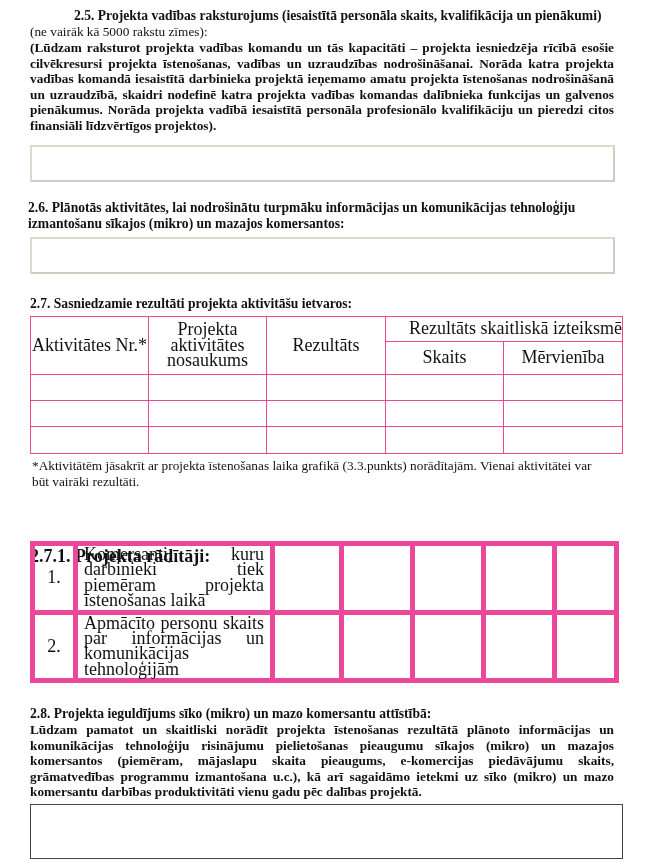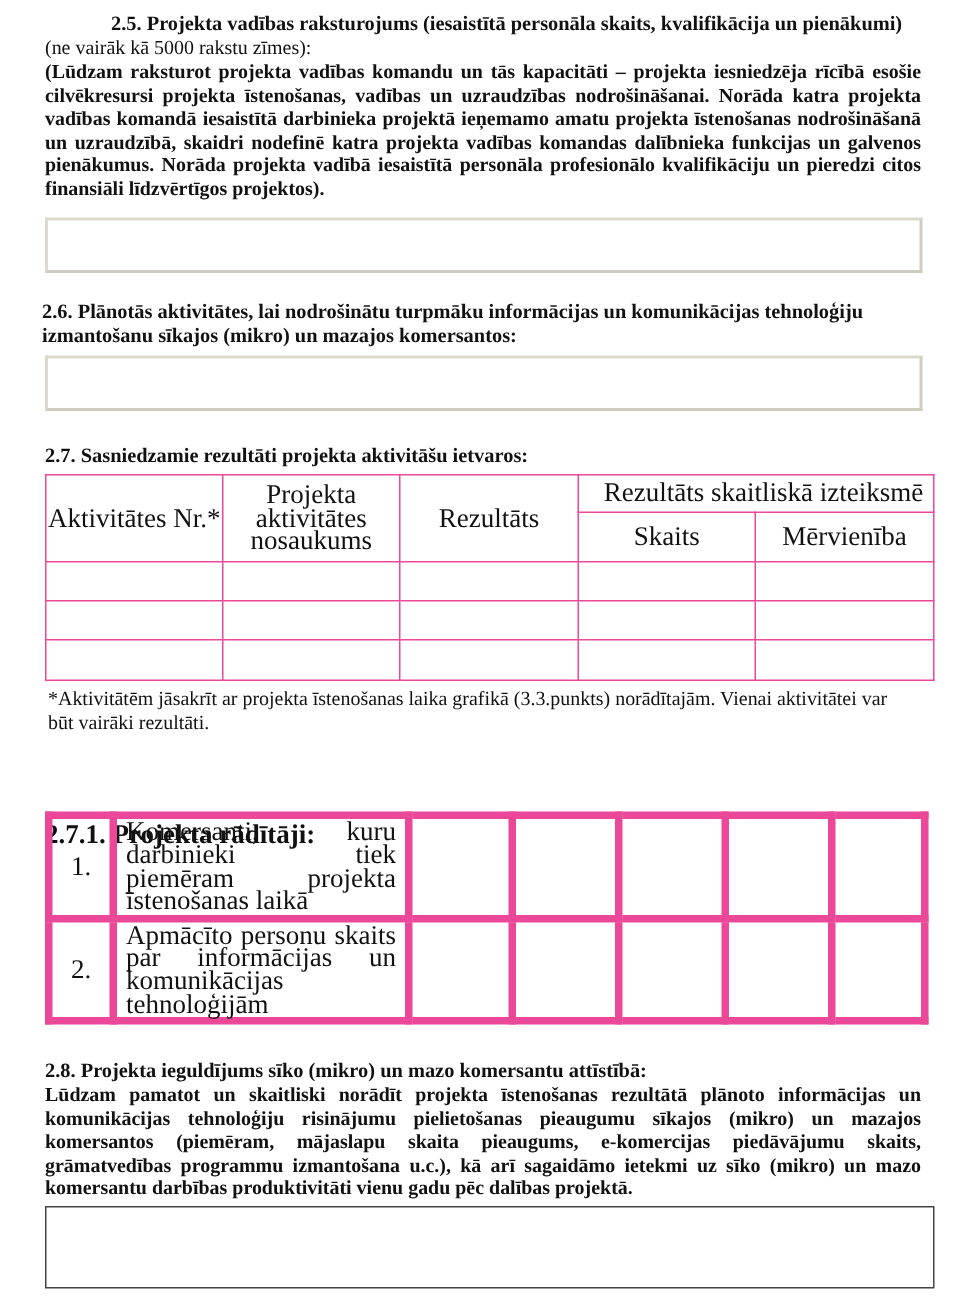--- a/index.html
+++ b/index.html
@@ -13,21 +13,21 @@
   .just { text-align: justify; text-align-last: left; font-weight: bold; }
   .textbox {
     position: absolute; background: #fff;
     border: 2px solid #cfcdc0; border-top-color: #dcdacd; border-left-color: #dcdacd;
     box-sizing: border-box;
   }
   table { border-collapse: collapse; position: absolute; table-layout: fixed; }
   td, th { border: 5px solid #ec4899; padding: 0; font-weight: normal; font-size: 18px; line-height: 15.4px; }
   .t1 td, .t1 th { border-width: 1.3px; }
   .c { text-align: center; vertical-align: middle; }
-  .l { text-align: center; padding-left: 10px; vertical-align: middle; }
+  .l { text-align: right; padding-left: 10px; vertical-align: middle; }
   .t2 td.name { text-align: justify; text-align-last: left; padding: 1px 6px 1px 6px; vertical-align: middle; }
   .bottombox { position: absolute; border: 1.5px solid #444; box-sizing: border-box; }
 </style>
 </head>
 <body>
 
 <div class="abs bold" style="left:30px; top:8px; width:590px; font-size:13.6px;margin-left:44px;">2.5. Projekta vadības raksturojums (iesaistītā personāla skaits, kvalifikācija un pienākumi)</div>
 <div class="abs" style="left:30px; top:24px; width:590px;">(ne vairāk kā 5000 rakstu zīmes):</div>
 <div class="abs just" style="left:30px; top:40px; width:584px;">(Lūdzam raksturot projekta vadības komandu un tās kapacitāti – projekta iesniedzēja rīcībā esošie cilvēkresursi projekta īstenošanas, vadības un uzraudzības nodrošināšanai. Norāda katra projekta vadības komandā iesaistītā darbinieka projektā ieņemamo amatu projekta īstenošanas nodrošināšanā un uzraudzībā, skaidri nodefinē katra projekta vadības komandas dalībnieka funkcijas un galvenos pienākumus. Norāda projekta vadībā iesaistītā personāla profesionālo kvalifikāciju un pieredzi citos finansiāli līdzvērtīgos projektos).</div>
 <div class="textbox" style="left:30px; top:145px; width:585px; height:37px;"></div>

